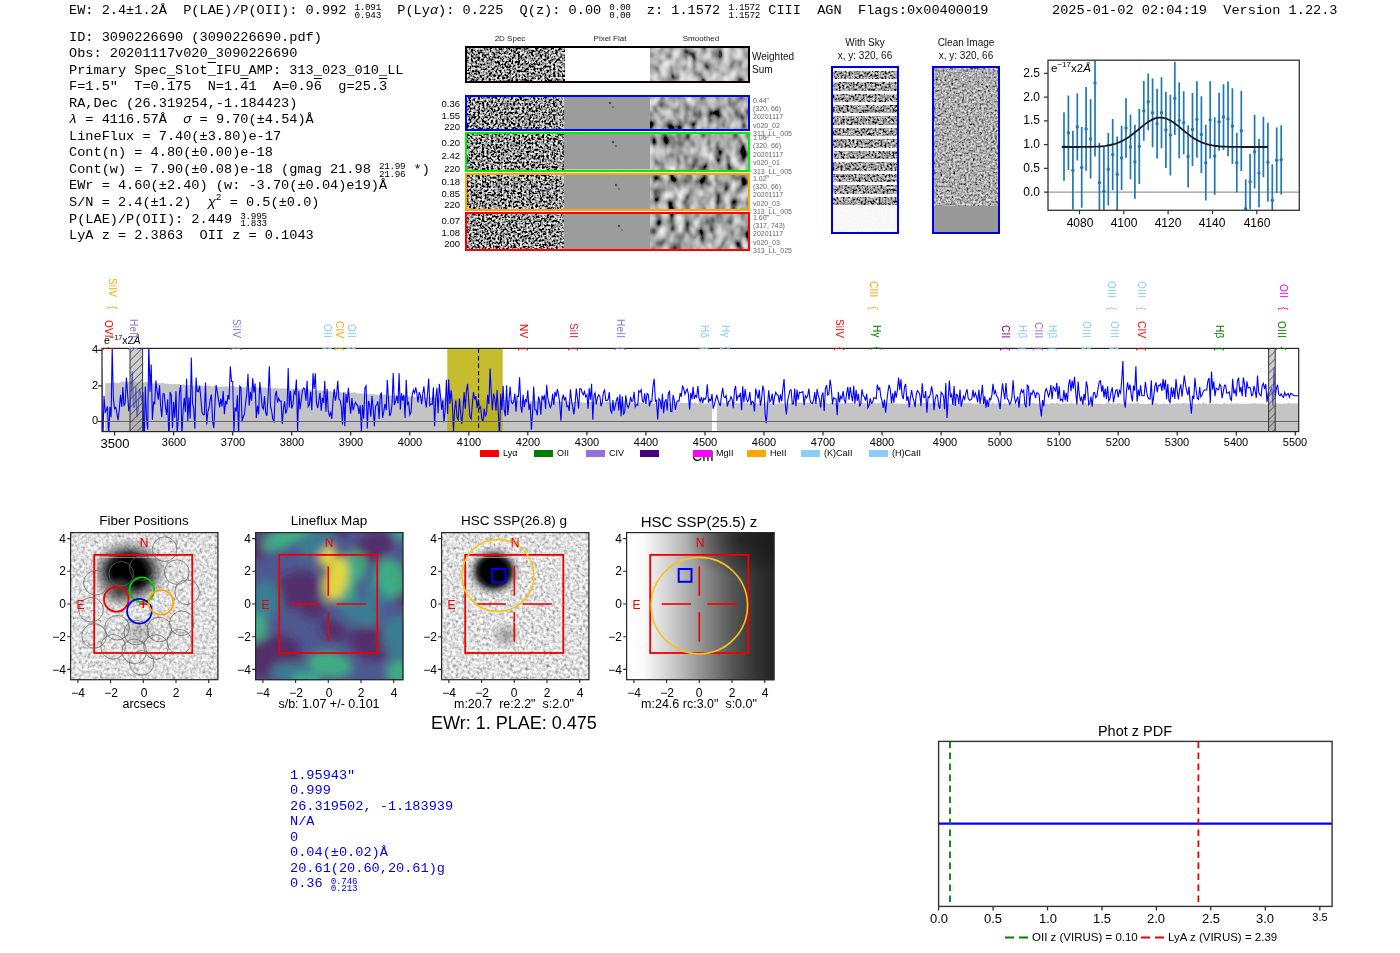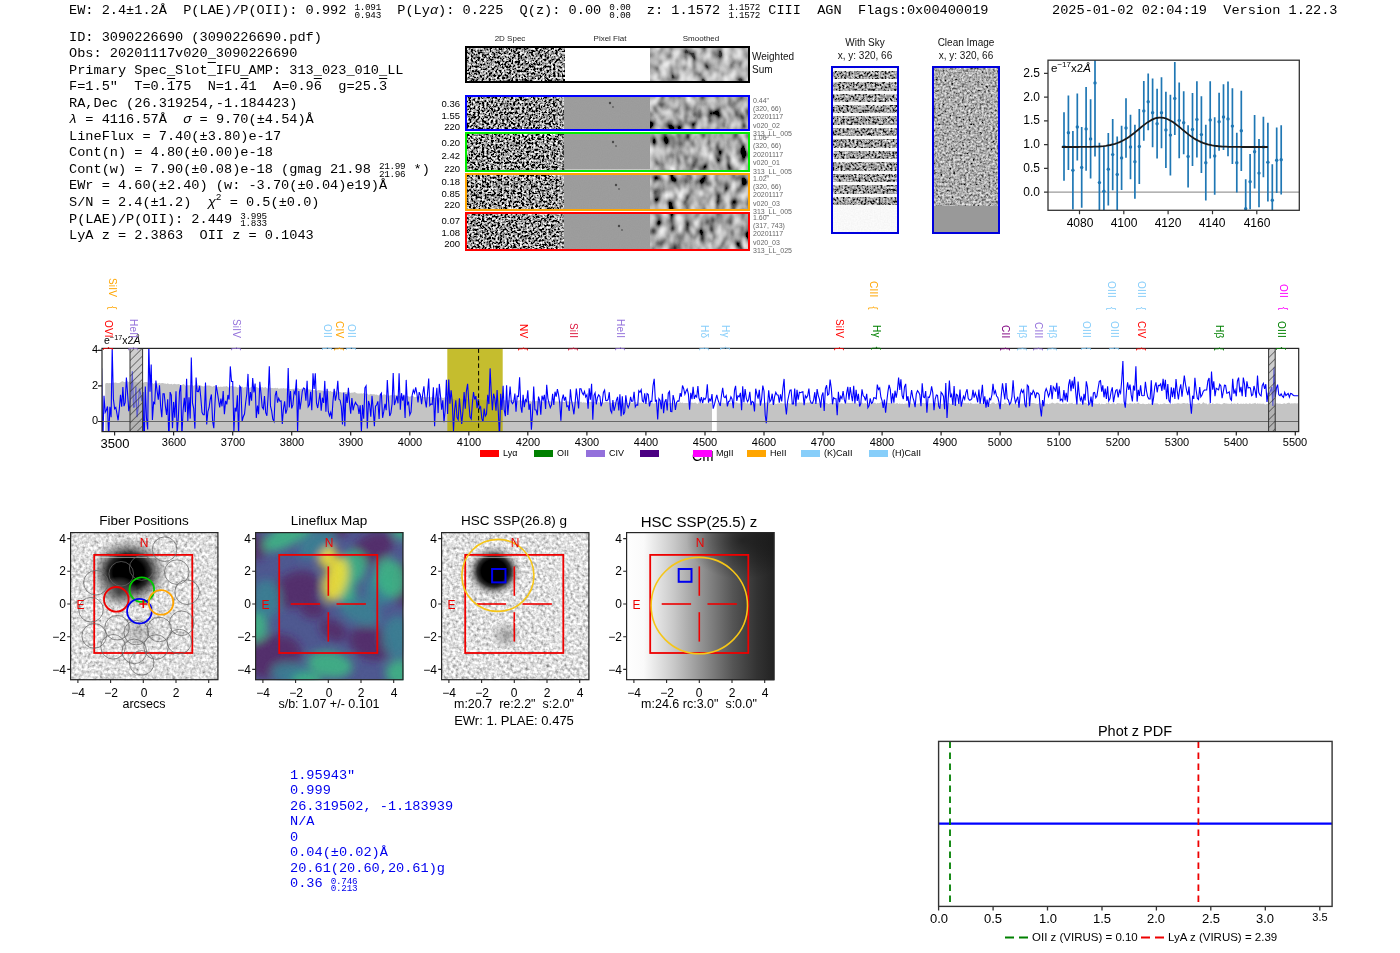--- a/index.html
+++ b/index.html
@@ -703,21 +703,21 @@
 <div class="s c" style="left:699px;top:686px;font-size:12px">0</div>
 <div class="s r" style="left:596px;top:597px;width:26px;font-size:12px">0</div>
 <div class="s c" style="left:732px;top:686px;font-size:12px">2</div>
 <div class="s r" style="left:596px;top:564px;width:26px;font-size:12px">2</div>
 <div class="s c" style="left:765px;top:686px;font-size:12px">4</div>
 <div class="s r" style="left:596px;top:532px;width:26px;font-size:12px">4</div>
 <div class="s c" style="left:144px;top:697px;font-size:12.5px">arcsecs</div>
 <div class="s c" style="left:329px;top:697px;font-size:12.5px">s/b: 1.07 +/- 0.101</div>
 <div class="s c" style="left:514px;top:697px;font-size:12.5px">m:20.7  re:2.2"  s:2.0"</div>
 <div class="s c" style="left:699px;top:697px;font-size:12.5px">m:24.6 rc:3.0"  s:0.0"</div>
-<div class="s c" style="left:514px;top:712.5px;font-size:13px">EWr: 1. PLAE: 0.475</div>
+<div class="s c" style="left:514px;top:712.5px;font-size:18px">EWr: 1. PLAE: 0.475</div>
 <div class="t" style="left:290px;top:767.5px;line-height:15.55px;color:#0000ee">1.95943"<br>0.999<br>26.319502, -1.183939<br>N/A<br>0<br>0.04(±0.02)Å<br>20.61(20.60,20.61)g<br>0.36 <span class="fr"><span>0.746</span><br><span>0.213</span></span></div>
 <div class="s c" style="left:1135px;top:723px;font-size:14.5px">Phot z PDF</div>
 <svg style="left:920px;top:735px" width="430" height="212" viewBox="920 735 430 212">
       <line x1="938.6" y1="823.6" x2="1332.1" y2="823.6" stroke="#0000ff" stroke-width="2.2"></line>
       <line x1="950.0" y1="741.4" x2="950.0" y2="906.4" stroke="#008000" stroke-width="1.8" stroke-dasharray="6.5,4.5"></line>
       <line x1="1198.4" y1="741.4" x2="1198.4" y2="906.4" stroke="#ee0000" stroke-width="1.8" stroke-dasharray="6.5,4.5"></line>
       <rect x="938.6" y="741.4" width="393.4999999999999" height="165.0" fill="none" stroke="#333" stroke-width="1.4"></rect>
       <path d="M938.6 906.4v4M993.1 906.4v4M1047.5 906.4v4M1102.0 906.4v4M1156.4 906.4v4M1210.8 906.4v4M1265.3 906.4v4M1319.8 906.4v4" stroke="#333" stroke-width="1.3" fill="none"></path>
       <path d="M1005 937.5h9m5 0h9" stroke="#008000" stroke-width="2" fill="none"></path>
       <path d="M1141 937.5h9m5 0h9" stroke="#ee0000" stroke-width="2" fill="none"></path>

